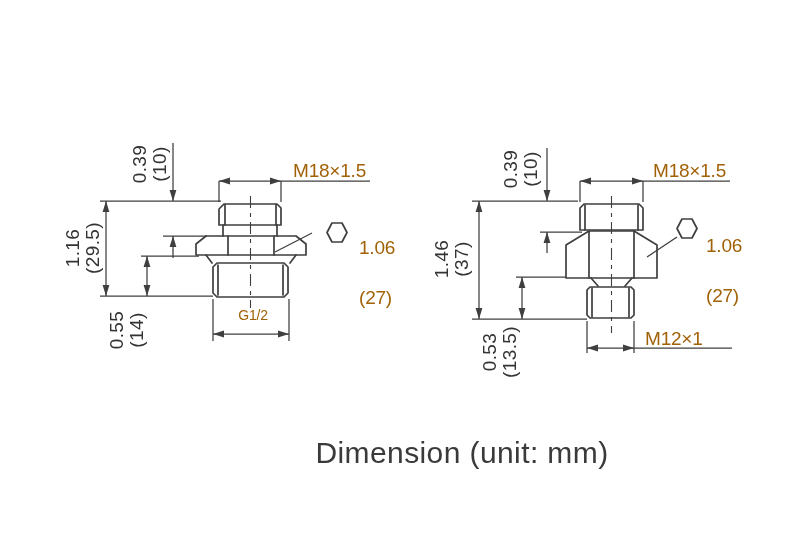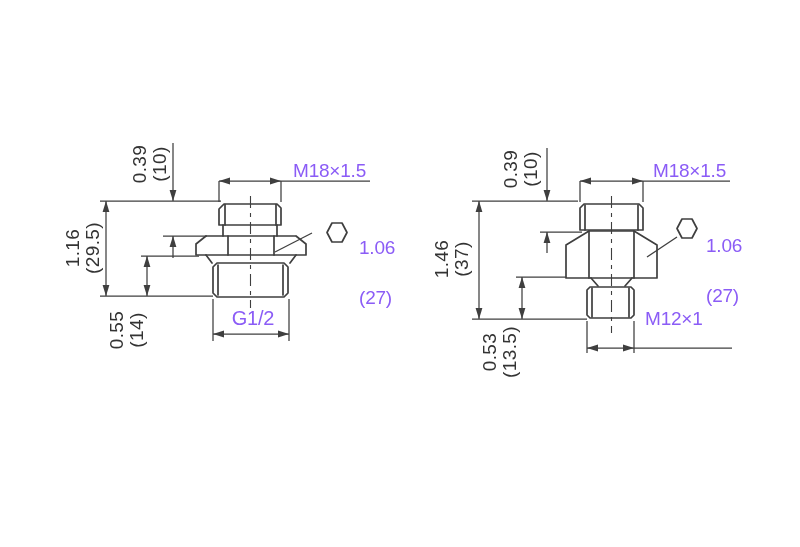--- a/index.html
+++ b/index.html
@@ -4,21 +4,21 @@
 <style>
   html,body{margin:0;padding:0;background:#ffffff;}
   .canvas{position:relative;width:800px;height:547px;background:#ffffff;overflow:hidden;
           font-family:"Liberation Sans", sans-serif;color:#333333;}
   svg{position:absolute;left:0;top:0;}
   .part{stroke:#3f3f3f;stroke-width:1.7;fill:none;stroke-linecap:round;stroke-linejoin:round;}
   .dim{stroke:#3f3f3f;stroke-width:1.25;fill:none;}
   .arrow{fill:#3f3f3f;stroke:none;}
   .cline{stroke:#3f3f3f;stroke-width:1.1;fill:none;stroke-dasharray:12 5 4 5;}
   .hexsym{stroke:#3f3f3f;stroke-width:1.7;fill:none;stroke-linejoin:round;}
-  .lbl{position:absolute;font-size:19px;letter-spacing:-0.2px;white-space:nowrap;color:#8b5cf6;}
+  .lbl{position:absolute;font-size:19px;letter-spacing:-0.2px;white-space:nowrap;color:#a16207;}
   .vdim{position:absolute;display:flex;flex-direction:column;align-items:center;
         line-height:20px;font-size:19px;letter-spacing:0.4px;
         transform:translate(-50%,-50%) rotate(-90deg);}
   .vdim span{display:block;white-space:nowrap;}
   .twoline{line-height:22px;}
   .twoline span{display:block;margin-top:28px;}
   .centered{transform:translateX(-50%);}
   .caption{position:absolute;font-size:30px;font-weight:300;letter-spacing:0.4px;
            color:#3a3a3a;transform:translateX(-50%);white-space:nowrap;}
 </style>
@@ -142,34 +142,35 @@
   </div>
   <div class="vdim" style="left:127px;top:330px;">
     <span>0.55</span>
     <span>(14)</span>
   </div>
   <div class="lbl" style="left:293px;top:160px;">M18×1.5</div>
   <div class="lbl twoline" style="left:359px;top:209px;">
     <span>1.06</span>
     <span>(27)</span>
   </div>
-  <div class="lbl centered" style="left:253px;top:307px;font-size:20px;text-align:center;">G1/2</div>
+  <div class="lbl centered" style="left:253px;top:307px;font-size:14px;text-align:center;">G1/2</div>
 
   <div class="vdim" style="left:521px;top:169px;">
     <span>0.39</span>
     <span>(10)</span>
   </div>
   <div class="vdim" style="left:452px;top:259px;">
     <span>1.46</span>
     <span>(37)</span>
   </div>
   <div class="vdim" style="left:500px;top:352px;">
     <span>0.53</span>
     <span>(13.5)</span>
   </div>
   <div class="lbl" style="left:653px;top:160px;">M18×1.5</div>
   <div class="lbl twoline" style="left:706px;top:207px;">
     <span>1.06</span>
     <span>(27)</span>
   </div>
-  <div class="lbl" style="left:645px;top:308px;">M12×1</div>
+  <div class="lbl" style="left:645px;top:328px;">M12×1</div>
 
+  <div class="caption" style="left:462px;top:436px;">Dimension (unit: mm)</div>
 </div>
 
 </body></html>

